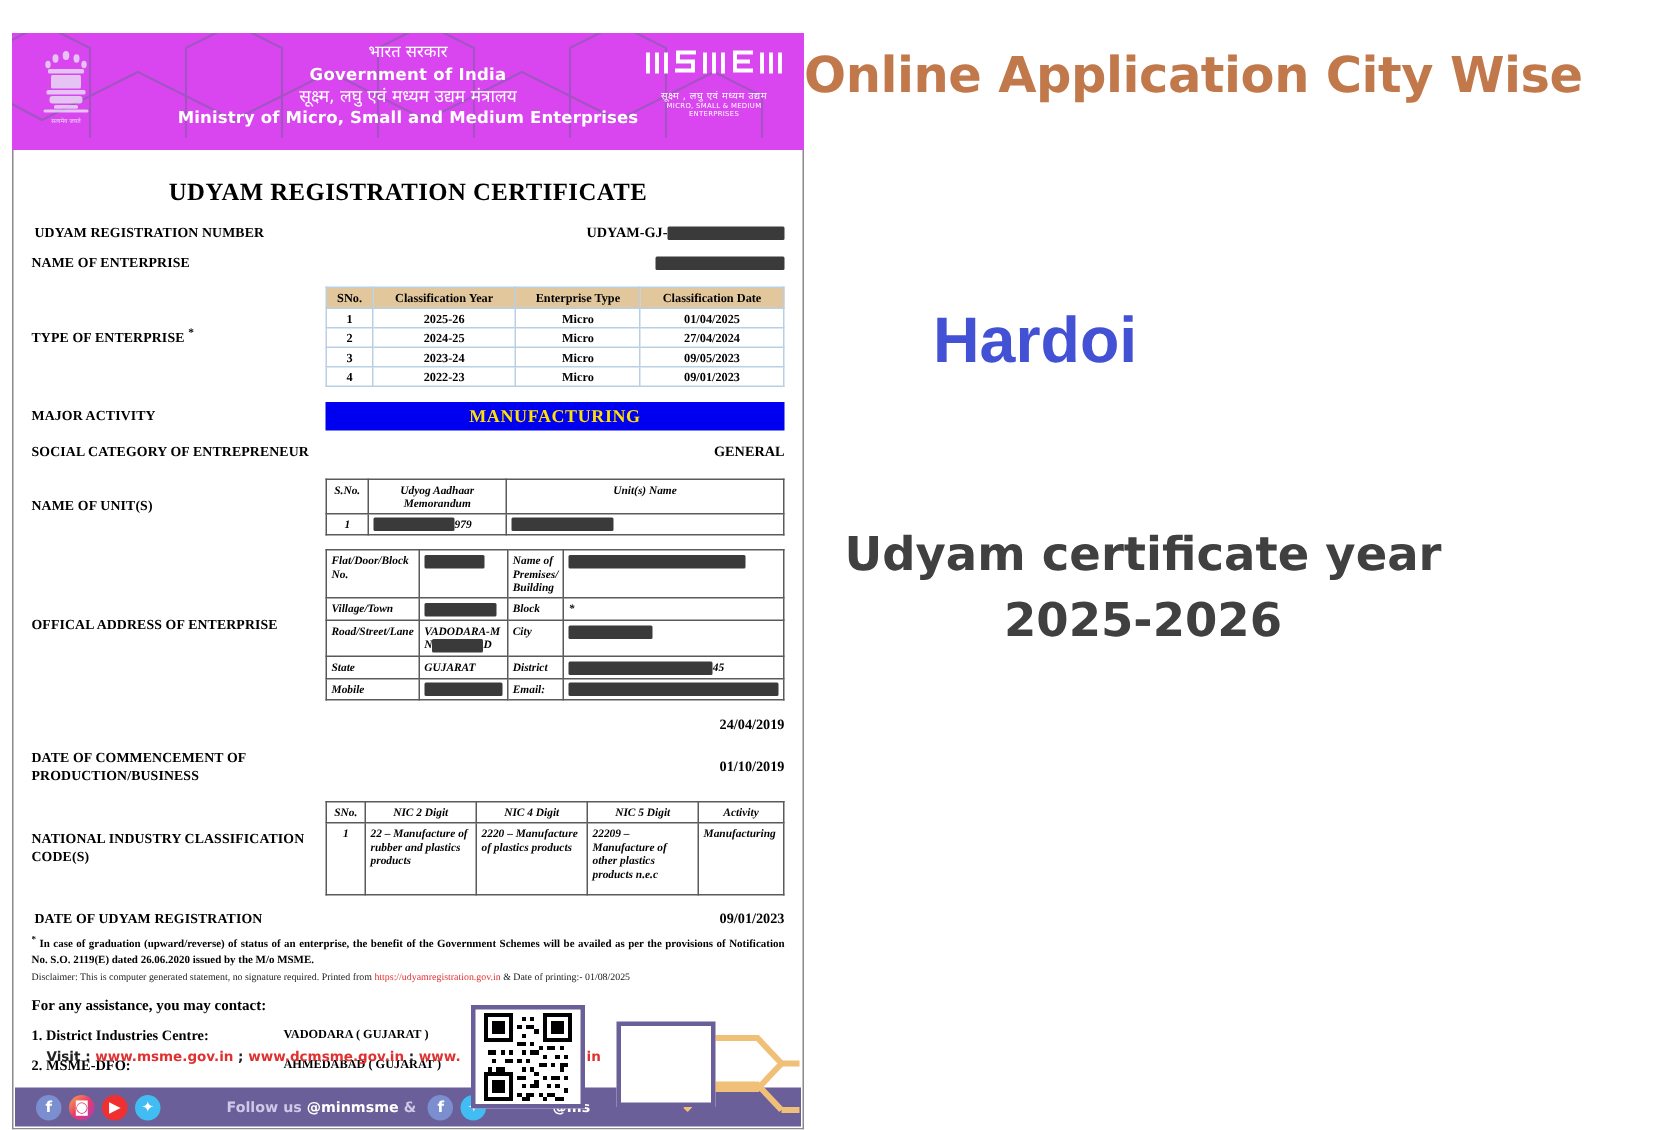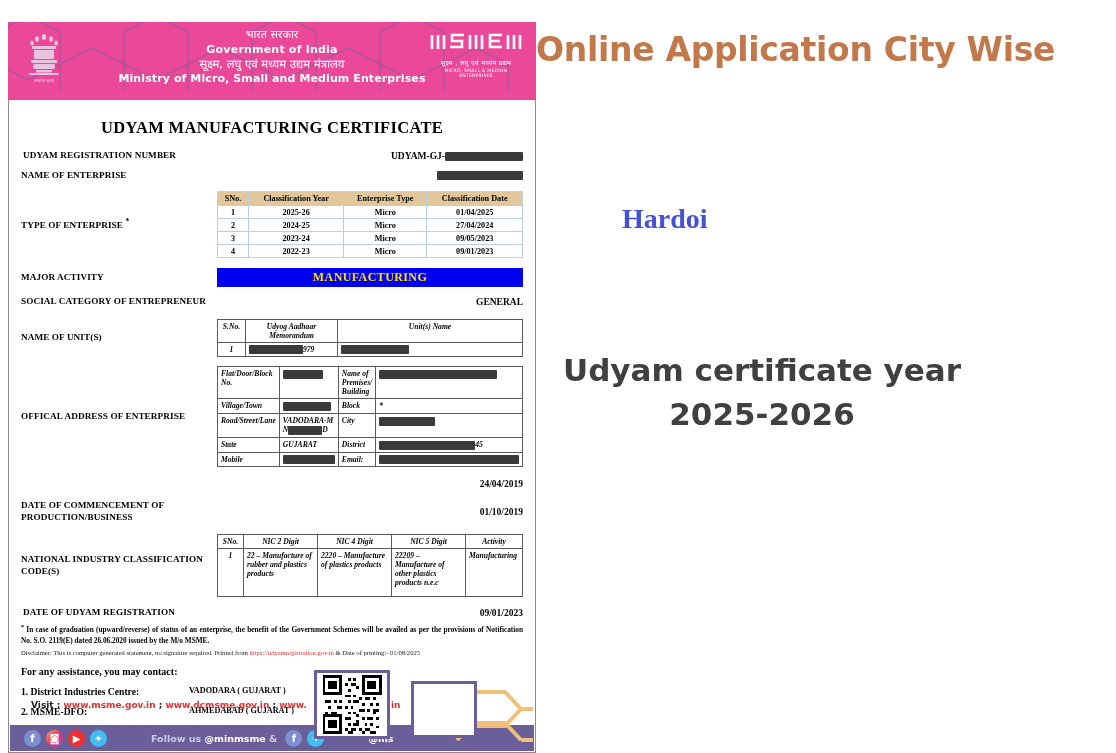--- a/index.html
+++ b/index.html
@@ -15,21 +15,21 @@
   #certificate-panel {
     position: absolute;
     left: 8px; top: 22px;
     width: 528px; height: 723px;
   }
 
   
   .gov-header {
     position: relative;
     height: 78px;
-    background: #ec4899;
+    background: #d946ef;
     overflow: hidden;
   }
   .hex-pattern {
     position: absolute; inset: 0;
     opacity: 0.5;
   }
   .emblem {
     position: absolute; left: 14px; top: 4px;
     width: 44px; height: 62px;
     display: flex; align-items: center; justify-content: center;
@@ -252,22 +252,22 @@
     font-family: "DejaVu Sans", sans-serif;
     font-size: 33px;
     font-weight: bold;
     color: #c1784a;
     letter-spacing: -0.3px;
     white-space: nowrap;
   }
   .promo-city {
     position: absolute;
     left: 86px; top: 203px;
-    font-family: Liberation Serif, serif;
-    font-size: 28px;
+    font-family: Liberation Sans, sans-serif;
+    font-size: 43px;
     font-weight: bold;
     color: #4351d4;
   }
   .promo-sub {
     position: absolute;
     left: 16px; top: 348px;
     width: 420px;
     font-family: "DejaVu Sans", sans-serif;
     font-size: 31px;
     font-weight: bold;
@@ -331,21 +331,21 @@
           <path d="M80 19 L80 5 M86 19 L86 5 M92 19 L92 5"></path>
         </g>
       </svg>
       <div class="msme-hi">सूक्ष्म , लघु एवं मध्यम उद्यम</div>
       <div class="msme-en">MICRO, SMALL &amp; MEDIUM ENTERPRISES</div>
     </div>
   </div>
 
   <div class="cert-body">
 
-    <div class="cert-title">UDYAM MANUFACTURING CERTIFICATE</div>
+    <div class="cert-title">UDYAM REGISTRATION CERTIFICATE</div>
 
     <div class="row">
       <div class="lbl left">UDYAM REGISTRATION NUMBER</div>
       <div class="val">
         <span>UDYAM-GJ-</span><span class="redact" style="width:78px"></span>
       </div>
     </div>
 
     <div class="row" style="margin-top:8px">
       <div class="lbl">NAME OF ENTERPRISE</div>

